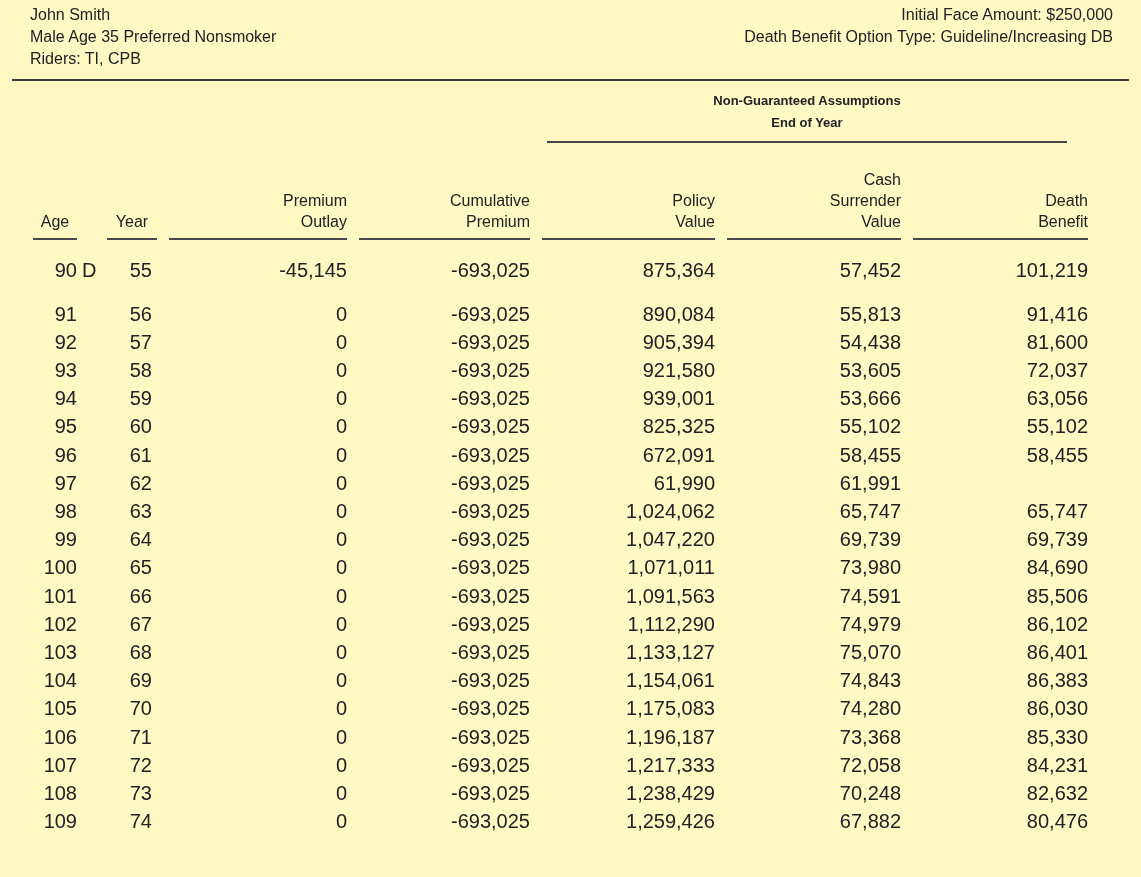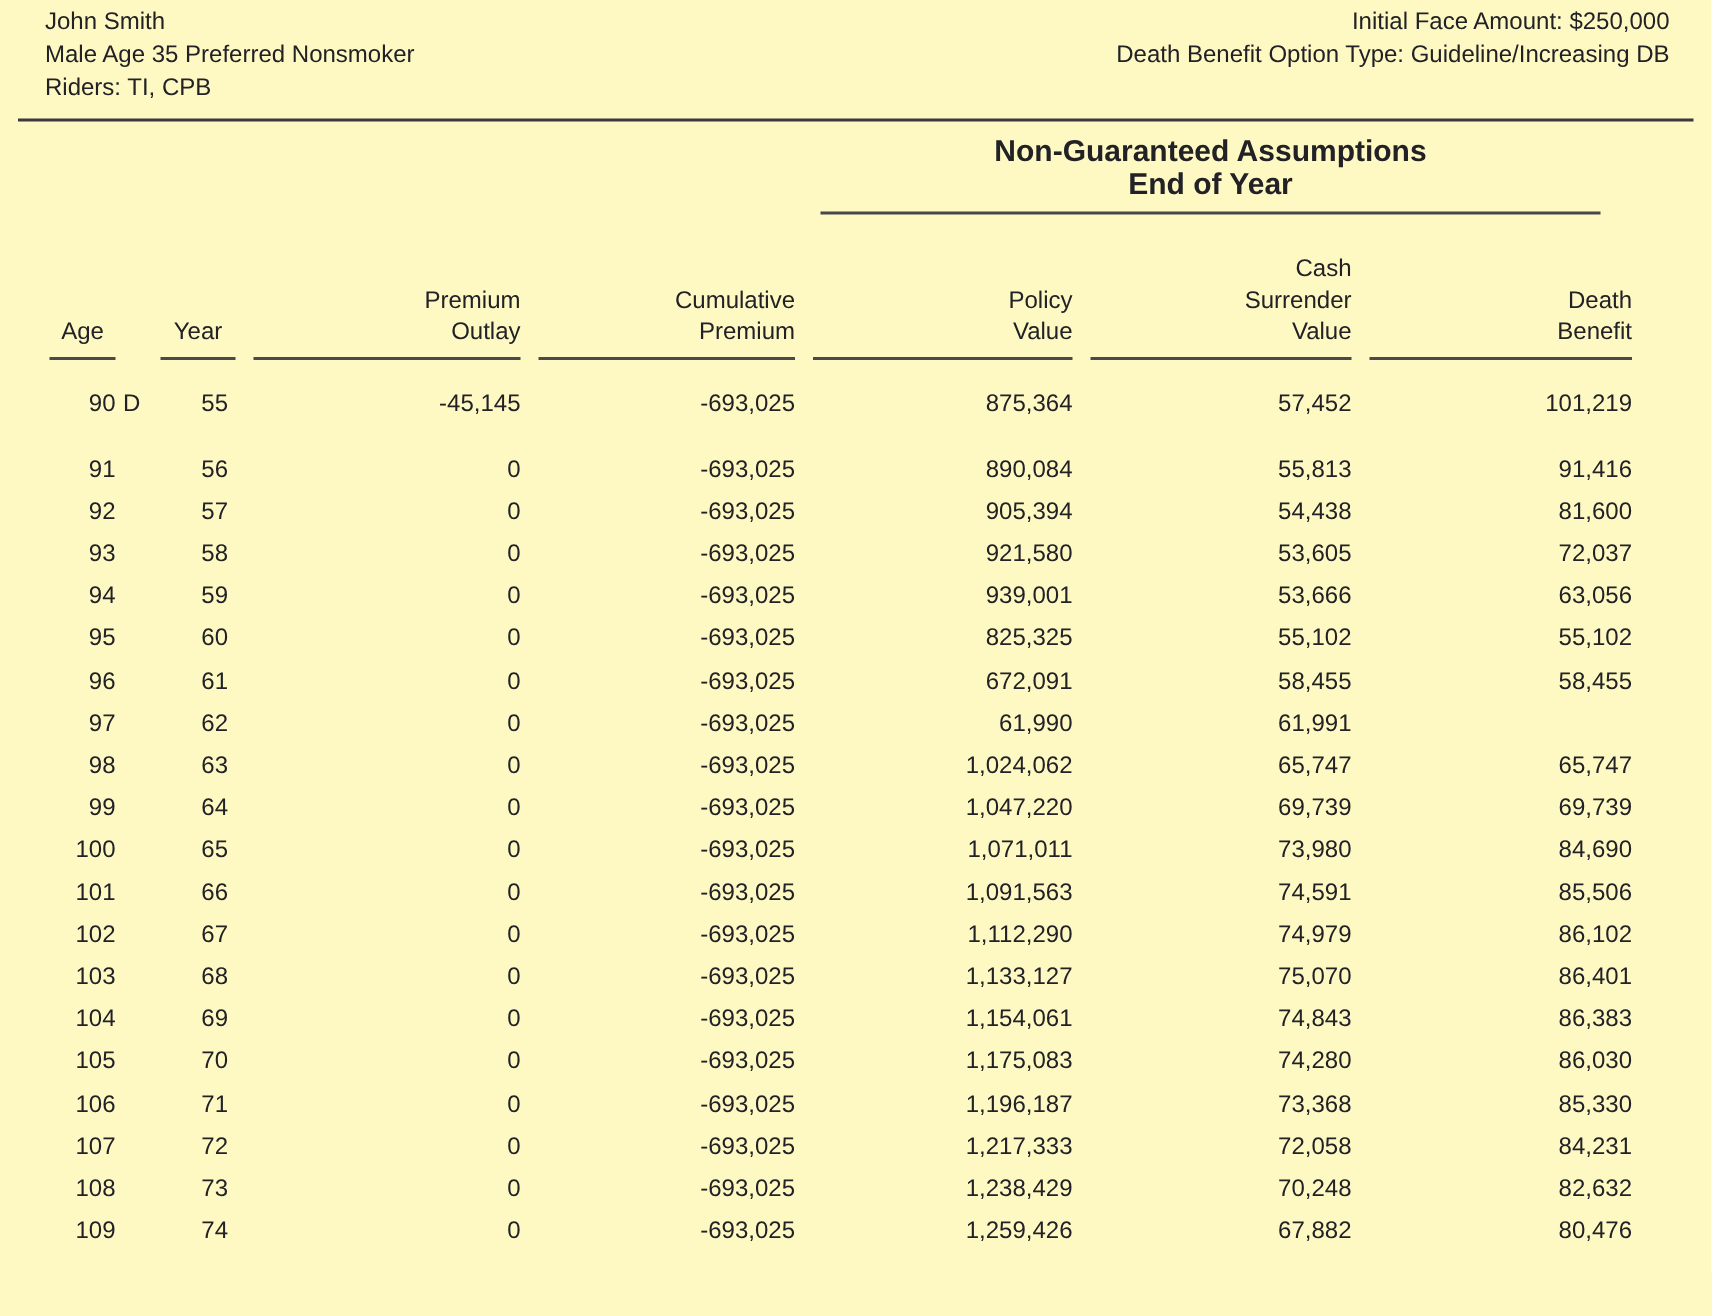--- a/index.html
+++ b/index.html
@@ -30,21 +30,21 @@
     margin: 9px 12px 0 12px;
     border-top: 2px solid #3a3a3e;
   }
 
   
   .group-header {
     margin: 9px 0 0 547px;
     width: 520px;
     text-align: center;
     font-weight: bold;
-    font-size: 20px;
+    font-size: 13px;
     line-height: 22px;
     padding-bottom: 7px;
     border-bottom: 2px solid #47474b;
   }
 
   
   .grid-row {
     display: grid;
     grid-template-columns: 44px 30px 50px 190px 183px 185px 186px 187px;
     padding-left: 33px;
@@ -61,21 +61,21 @@
     line-height: 21px;
     white-space: pre-line;
   }
   .hcenter { text-align: center; }
   .hnum { text-align: right; margin-left: 12px; }
 
   .row-group { margin-top: 1px; }
   .row-group.first { margin-top: 16px; }
   .row-group.second { margin-top: 16px; }
 
-  .row { height: 28px; line-height: 28px; font-size: 16px; }
+  .row { height: 28px; line-height: 28px; font-size: 20px; }
   .c { white-space: nowrap; }
   .c.age { text-align: right; }
   .c.marker { text-align: left; padding-left: 5px; }
   .c.year { text-align: right; padding-right: 5px; }
   .c.num { text-align: right; }
 </style>
 </head>
 <body>
 
 <div class="page">

